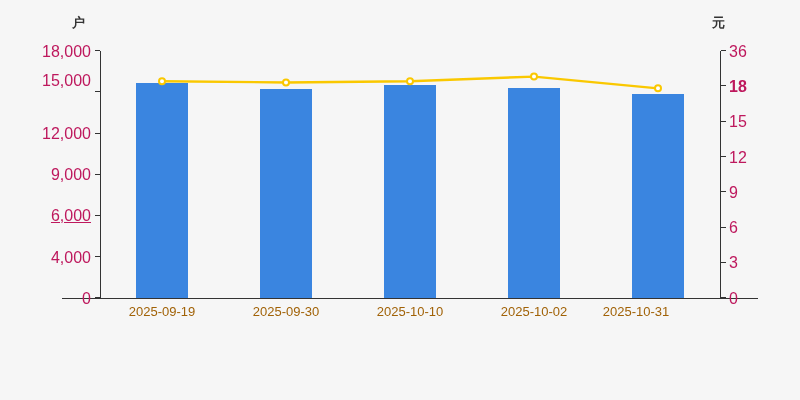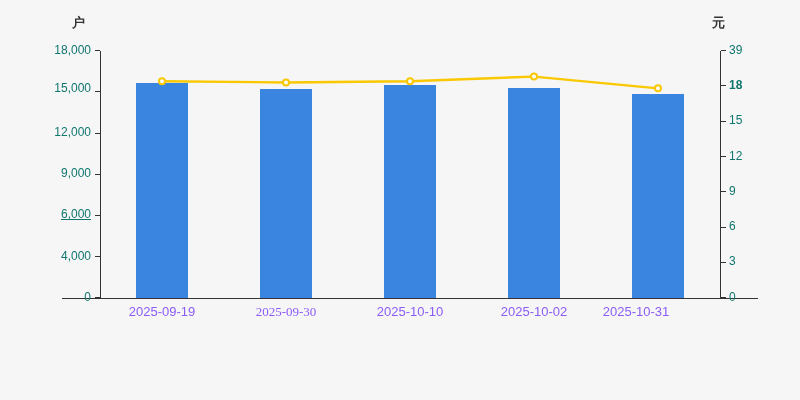--- a/index.html
+++ b/index.html
@@ -60,22 +60,22 @@
     position: absolute;
     width: 5px;
     height: 1px;
     background: #333333;
   }
   .tick-mark.left  { left: 95px; }
   .tick-mark.right { left: 721px; }
 
   .tick-label {
     position: absolute;
-    font-size: 12px;
-    color: #0f766e;
+    font-size: 16px;
+    color: #be185d;
     white-space: nowrap;
     line-height: 1;
   }
   .tick-label.left {
     text-align: right;
     right: 709px;          
   }
   .tick-label.right {
     text-align: left;
     left: 729px;
@@ -85,21 +85,21 @@
   .bar {
     position: absolute;
     background: #3a85e0;
   }
 
   
   .x-label {
     position: absolute;
     top: 304px;
     font-size: 13px;
-    color: #8b5cf6;
+    color: #a16207;
     text-align: right;
     white-space: nowrap;
     transform: translateX(-50%);
   }
 
   
   #line-svg {
     position: absolute;
     left: 0;
     top: 0;
@@ -137,52 +137,52 @@
       <div class="tick-label left" style="top: 290.7px;">0</div>
       <div class="tick-mark left" style="top: 256.033px;"></div>
       <div class="tick-label left" style="top: 249.533px;">4,000</div>
       <div class="tick-mark left" style="top: 214.867px;"></div>
       <div class="tick-label left" style="top: 208.367px; text-decoration: underline;">6,000</div>
       <div class="tick-mark left" style="top: 173.7px;"></div>
       <div class="tick-label left" style="top: 167.2px;">9,000</div>
       <div class="tick-mark left" style="top: 132.533px;"></div>
       <div class="tick-label left" style="top: 126.033px;">12,000</div>
       <div class="tick-mark left" style="top: 91.3667px;"></div>
-      <div class="tick-label left" style="top: 82px;">15,000</div>
+      <div class="tick-label left" style="top: 73px;">15,000</div>
       <div class="tick-mark left" style="top: 50.2px;"></div>
       <div class="tick-label left" style="top: 43.7px;">18,000</div>
     </div>
   <div id="right-ticks-layer">
       <div class="tick-mark right" style="top: 297.2px;"></div>
       <div class="tick-label right" style="top: 290.7px;">0</div>
       <div class="tick-mark right" style="top: 261.914px;"></div>
       <div class="tick-label right" style="top: 255.414px;">3</div>
       <div class="tick-mark right" style="top: 226.629px;"></div>
       <div class="tick-label right" style="top: 220.129px;">6</div>
       <div class="tick-mark right" style="top: 191.343px;"></div>
       <div class="tick-label right" style="top: 184.843px;">9</div>
       <div class="tick-mark right" style="top: 156.057px;"></div>
       <div class="tick-label right" style="top: 149.557px;">12</div>
       <div class="tick-mark right" style="top: 120.771px;"></div>
       <div class="tick-label right" style="top: 114.271px;">15</div>
       <div class="tick-mark right" style="top: 85.4857px;"></div>
       <div class="tick-label right" style="top: 78.9857px; font-weight: bold;">18</div>
       <div class="tick-mark right" style="top: 50.2px;"></div>
-      <div class="tick-label right" style="top: 43.7px;">39</div>
+      <div class="tick-label right" style="top: 43.7px;">36</div>
     </div>
   <div id="bars-layer">
       <div class="bar" style="left: 136px; top: 82.5356px; width: 52px; height: 215.164px; background: rgb(58, 133, 224);"></div>
       <div class="bar" style="left: 260px; top: 88.7106px; width: 52px; height: 208.989px; background: rgb(58, 133, 224);"></div>
       <div class="bar" style="left: 384px; top: 84.5939px; width: 52px; height: 213.106px; background: rgb(58, 133, 224);"></div>
       <div class="bar" style="left: 508px; top: 87.8872px; width: 52px; height: 209.813px; background: rgb(58, 133, 224);"></div>
       <div class="bar" style="left: 632px; top: 94.0622px; width: 52px; height: 203.638px; background: rgb(58, 133, 224);"></div>
     </div>
   <div id="xlabels-layer">
       <div class="x-label" style="left: 162px;">2025-09-19</div>
-      <div class="x-label" style="left: 286px; font-family: Liberation Serif, serif;">2025-09-30</div>
+      <div class="x-label" style="left: 286px;">2025-09-30</div>
       <div class="x-label" style="left: 410px;">2025-10-10</div>
       <div class="x-label" style="left: 534px;">2025-10-02</div>
       <div class="x-label" style="left: 636px;">2025-10-31</div>
     </div>
 
   <svg id="line-svg" viewBox="0 0 800 400">
     <path id="line-path" class="line-path" d="M162 81.28095238095239 L286 82.45714285714286 L410 81.28095238095239 L534 76.57619047619045 L658 88.33809523809524" style="stroke: rgb(250, 200, 0);"></path>
     <g id="line-markers">
         <circle cx="162" cy="81.28095238095239" r="3" class="line-marker" style="stroke: rgb(250, 200, 0);"></circle>
         <circle cx="286" cy="82.45714285714286" r="3" class="line-marker" style="stroke: rgb(250, 200, 0);"></circle>

